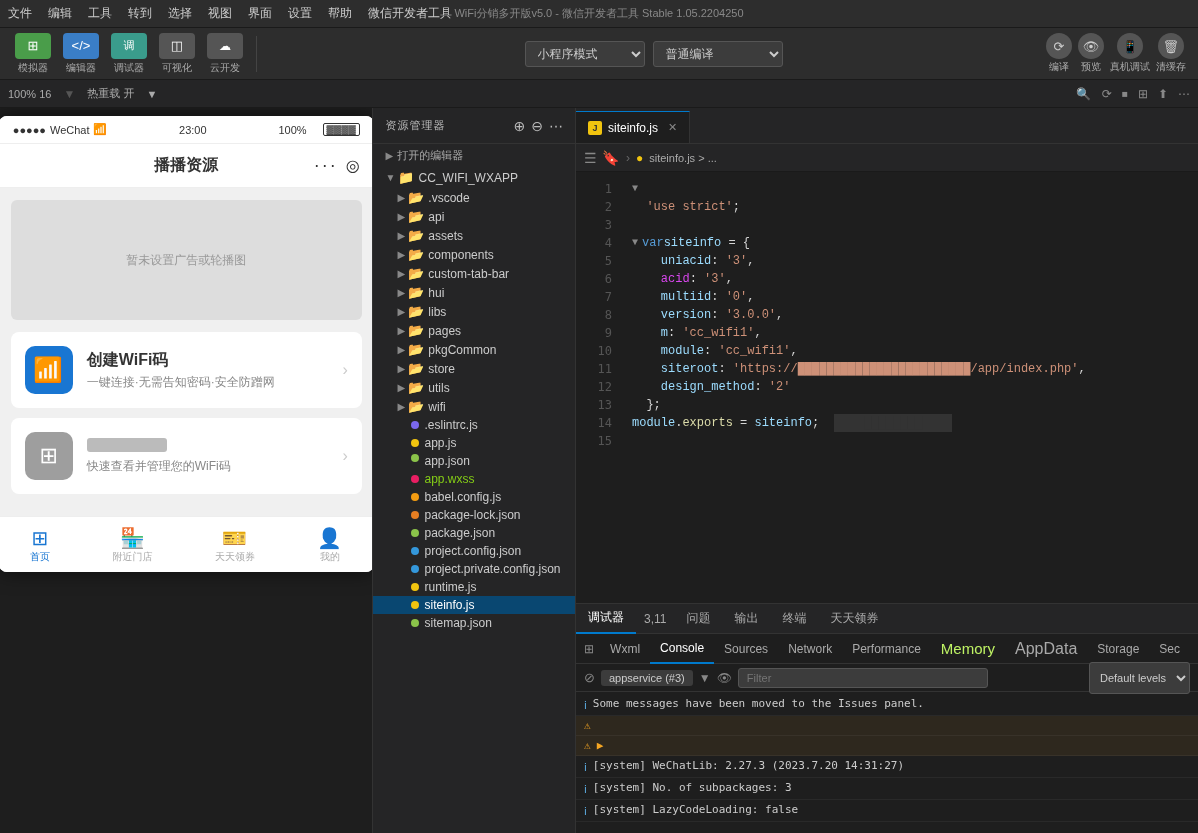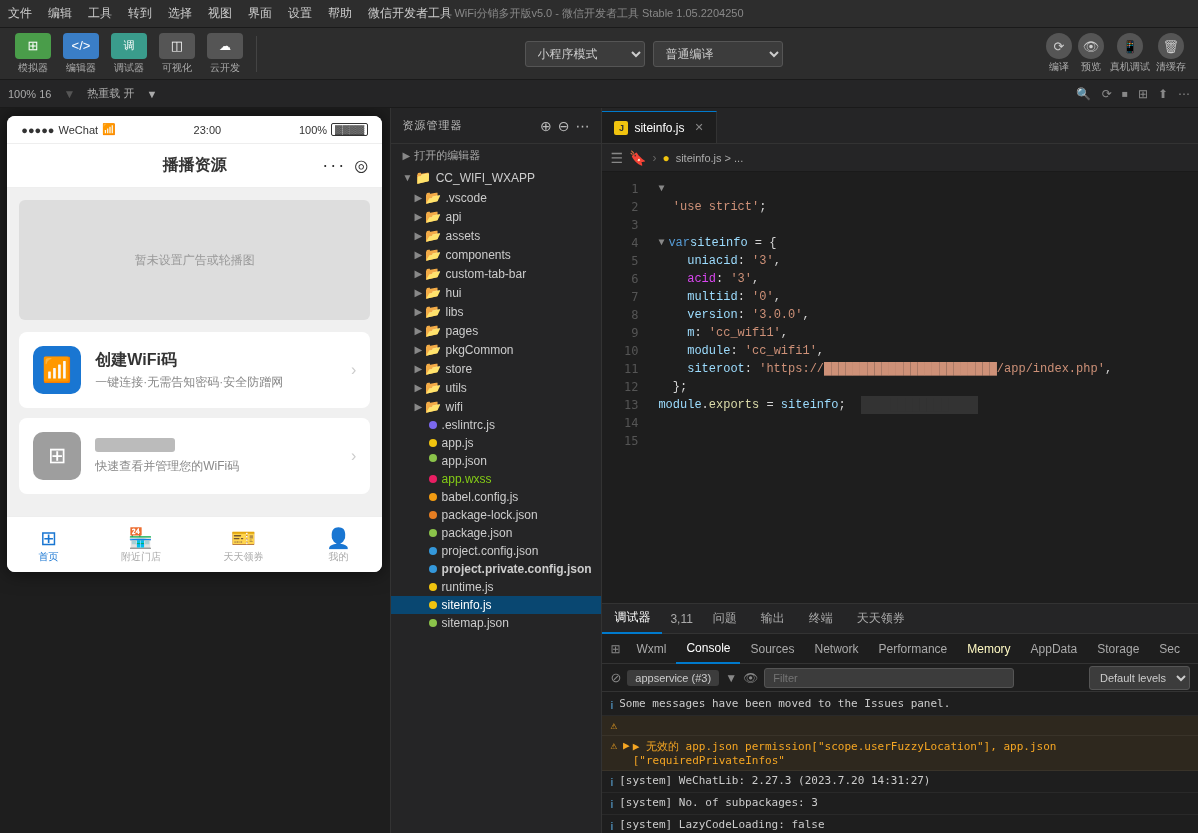--- a/index.html
+++ b/index.html
@@ -111,21 +111,21 @@
   <div style="width:415px; background:#1e1e1e; border-right:1px solid #333; display:flex; flex-direction:column; align-items:center; overflow:hidden;">
     <div style="width:375px; margin-top:8px; background:#f5f5f5; border-radius:8px; overflow:hidden; box-shadow:0 0 20px rgba(0,0,0,0.6);">
 
       <div style="background:#fff; height:28px; display:flex; align-items:center; justify-content:space-between; padding:0 14px; font-size:11px; color:#333; border-bottom:1px solid #eee;">
         <div style="display:flex; align-items:center; gap:4px;">
           <span>●●●●●</span>
           <span>WeChat</span>
           <span>📶</span>
         </div>
         <span>23:00</span>
-        <div style="display:flex; align-items:center; gap:4px;">
+        <div style="display:flex; align-items:center; gap:16px;">
           <span>100%</span>
           <span style="border:1px solid #333; border-radius:2px; padding:0 3px; font-size:10px;">▓▓▓▓</span>
         </div>
       </div>
 
       <div style="background:#fff; height:44px; display:flex; align-items:center; justify-content:center; position:relative; border-bottom:1px solid #eee;">
         <span style="font-size:16px; font-weight:bold; color:#333;">播播资源</span>
         <div style="position:absolute; right:14px; display:flex; gap:8px; align-items:center;">
           <span style="color:#333; font-size:18px; letter-spacing:2px;">···</span>
           <span style="color:#333; font-size:16px;">◎</span>
@@ -289,21 +289,21 @@
       <div style="padding:2px 0 2px 24px; display:flex; align-items:center; color:#ccc; cursor:pointer;">
         <span style="width:14px; display:inline-block;"></span>
         <span style="width:8px; height:8px; border-radius:50%; background:#8bc34a; display:inline-block; margin-right:5px; flex-shrink:0;"></span>
         <span>package.json</span>
       </div>
       <div style="padding:2px 0 2px 24px; display:flex; align-items:center; color:#ccc; cursor:pointer;">
         <span style="width:14px; display:inline-block;"></span>
         <span style="width:8px; height:8px; border-radius:50%; background:#3498db; display:inline-block; margin-right:5px; flex-shrink:0;"></span>
         <span>project.config.json</span>
       </div>
-      <div style="padding:2px 0 2px 24px; display:flex; align-items:center; color:#ccc; cursor:pointer;font-weight:bold;">
+      <div style="padding:2px 0 2px 24px; display:flex; align-items:center; color:#ccc; cursor:pointer;">
         <span style="width:14px; display:inline-block;"></span>
         <span style="width:8px; height:8px; border-radius:50%; background:#3498db; display:inline-block; margin-right:5px; flex-shrink:0;"></span>
         <span>project.private.config.json</span>
       </div>
       <div style="padding:2px 0 2px 24px; display:flex; align-items:center; color:#ccc; cursor:pointer;">
         <span style="width:14px; display:inline-block;"></span>
         <span style="width:8px; height:8px; border-radius:50%; background:#f1c40f; display:inline-block; margin-right:5px; flex-shrink:0;"></span>
         <span>runtime.js</span>
       </div>
       <div style="padding:2px 0 2px 24px; display:flex; align-items:center; color:#fff; background:#094771; cursor:pointer;">
@@ -362,20 +362,21 @@
           <div style="white-space:pre;">  <span style="color:#ce9178;">'use strict'</span>;</div>
           <div style="white-space:pre;"> </div>
           <div style="white-space:pre; display:flex; align-items:center;"><span style="color:#888; margin-right:4px; cursor:pointer; font-size:10px;">▼</span>  <span style="color:#569cd6;">var</span> <span style="color:#9cdcfe;">siteinfo</span> = {</div>
           <div style="white-space:pre;">    <span style="color:#9cdcfe;">uniacid</span>: <span style="color:#ce9178;">'3'</span>,</div>
           <div style="white-space:pre;">    <span style="color:#d946ef;">acid</span>: <span style="color:#ce9178;">'3'</span>,</div>
           <div style="white-space:pre;">    <span style="color:#9cdcfe;">multiid</span>: <span style="color:#ce9178;">'0'</span>,</div>
           <div style="white-space:pre;">    <span style="color:#9cdcfe;">version</span>: <span style="color:#ce9178;">'3.0.0'</span>,</div>
           <div style="white-space:pre;">    <span style="color:#9cdcfe;">m</span>: <span style="color:#ce9178;">'cc_wifi1'</span>,</div>
           <div style="white-space:pre;">    <span style="color:#9cdcfe;">module</span>: <span style="color:#ce9178;">'cc_wifi1'</span>,</div>
           <div style="white-space:pre;">    <span style="color:#9cdcfe;">siteroot</span>: <span style="color:#ce9178;">'https://<span style="background:#2a2a2a; color:#ce9178;">████████████████████████</span>/app/index.php'</span>,</div>
+          <div style="white-space:pre;">    <span style="color:#9cdcfe;">design_method</span>: <span style="color:#ce9178;">'2'</span></div>
           <div style="white-space:pre;">  };</div>
           <div style="white-space:pre; display:flex; align-items:center;"><span style="color:#9cdcfe;">module</span>.<span style="color:#dcdcaa;">exports</span> = <span style="color:#9cdcfe;">siteinfo</span>; <span style="background:#333; color:#333; padding:0 30px; margin-left:8px;">████████</span></div>
           <div style="white-space:pre;"> </div>
         </div>
       </div>
     </div>
 
     <div style="height:230px; background:#1e1e1e; border-top:1px solid #333; display:flex; flex-direction:column;">
 
       <div style="height:30px; background:#252526; display:flex; align-items:center; border-bottom:1px solid #333;">
@@ -387,51 +388,50 @@
         <div style="padding:0 12px; height:30px; display:flex; align-items:center; font-size:12px; color:#aaa; cursor:pointer;">天天领券</div>
       </div>
 
       <div style="height:30px; background:#1e1e1e; display:flex; align-items:center; border-bottom:1px solid #333; padding:0 8px;">
         <span style="color:#888; font-size:12px; cursor:pointer; margin-right:6px;">⊞</span>
         <div style="padding:0 10px; height:30px; display:flex; align-items:center; font-size:12px; color:#aaa; cursor:pointer;">Wxml</div>
         <div style="padding:0 10px; height:30px; display:flex; align-items:center; font-size:12px; color:#fff; cursor:pointer; border-bottom:2px solid #007acc;">Console</div>
         <div style="padding:0 10px; height:30px; display:flex; align-items:center; font-size:12px; color:#aaa; cursor:pointer;">Sources</div>
         <div style="padding:0 10px; height:30px; display:flex; align-items:center; font-size:12px; color:#aaa; cursor:pointer;">Network</div>
         <div style="padding:0 10px; height:30px; display:flex; align-items:center; font-size:12px; color:#aaa; cursor:pointer;">Performance</div>
-        <div style="padding:0 10px; height:30px; display:flex; align-items:center; font-size:12px; color:#fef9c3; cursor:pointer;">Memory</div>
-        <div style="padding:0 10px; height:30px; display:flex; align-items:center; font-size:12px; color:#aaa; cursor:pointer;">AppData</div>
+        <div style="padding:0 10px; height:30px; display:flex; align-items:center; font-size:15px; color:#bef264; cursor:pointer;">Memory</div>
+        <div style="padding:0 10px; height:30px; display:flex; align-items:center; font-size:16px; color:#aaa; cursor:pointer;">AppData</div>
         <div style="padding:0 10px; height:30px; display:flex; align-items:center; font-size:12px; color:#aaa; cursor:pointer;">Storage</div>
         <div style="padding:0 10px; height:30px; display:flex; align-items:center; font-size:12px; color:#aaa; cursor:pointer;">Sec</div>
       </div>
 
       <div style="height:28px; background:#1e1e1e; display:flex; align-items:center; padding:0 8px; gap:6px; border-bottom:1px solid #333;">
         <span style="color:#888; font-size:13px; cursor:pointer;">⊘</span>
         <span style="background:#3c3c3c; color:#ccc; padding:2px 8px; font-size:11px; border-radius:3px; cursor:pointer;">appservice (#3)</span>
         <span style="color:#888; cursor:pointer;">▼</span>
         <span style="color:#888; cursor:pointer;">👁</span>
         <input type="text" style="background: rgb(60, 60, 60); border: 1px solid rgb(85, 85, 85); color: rgb(204, 204, 204); padding: 2px 8px; font-size: 11px; border-radius: 3px; height: 20px; flex: 1 1 0%; max-width: 250px;" placeholder="Filter">
         <div style="margin-left:auto;">
-          <select style="background:#3c3c3c; border:1px solid #555; color:#ccc; padding:2px 6px; font-size:11px; border-radius:3px; height:24px;">
+          <select style="background:#3c3c3c; border:1px solid #555; color:#ccc; padding:2px 6px; font-size:11px; border-radius:3px; height:32px;">
             <option>Default levels</option>
           </select>
         </div>
       </div>
 
       <div style="flex:1; overflow-y:auto; padding:2px 0;">
         <div style="display:flex; align-items:flex-start; padding:3px 8px; font-size:11px; font-family:Consolas,monospace; border-bottom:1px solid rgba(255,255,255,0.05); color:#ccc;">
           <span style="color:#5dade2; margin-right:6px; flex-shrink:0;">ℹ</span>
           <span>Some messages have been moved to the Issues panel.</span>
         </div>
         <div style="display:flex; align-items:flex-start; padding:3px 8px; font-size:11px; font-family:Consolas,monospace; border-bottom:1px solid rgba(255,255,255,0.05); color:#f5a623; background:rgba(245,166,35,0.08);">
           <span style="color:#f5a623; margin-right:6px; flex-shrink:0;">⚠</span>
         </div>
         <div style="display:flex; align-items:flex-start; padding:3px 8px; font-size:11px; font-family:Consolas,monospace; border-bottom:1px solid rgba(255,255,255,0.05); color:#f5a623; background:rgba(245,166,35,0.08);">
           <span style="color:#f5a623; margin-right:6px; flex-shrink:0;">⚠</span>
           <span style="cursor:pointer; margin-right:3px;">▶</span>
-          <span>▶ 无效的 app.json permission["scope.userFuzzyLocation"], app.json ["requiredPrivateInfos"</span>
         </div>
         <div style="display:flex; align-items:flex-start; padding:3px 8px; font-size:11px; font-family:Consolas,monospace; border-bottom:1px solid rgba(255,255,255,0.05); color:#ccc;">
           <span style="color:#5dade2; margin-right:6px; flex-shrink:0;">ℹ</span>
           <span>[system] WeChatLib: 2.27.3 (2023.7.20 14:31:27)</span>
         </div>
         <div style="display:flex; align-items:flex-start; padding:3px 8px; font-size:11px; font-family:Consolas,monospace; border-bottom:1px solid rgba(255,255,255,0.05); color:#ccc;">
           <span style="color:#5dade2; margin-right:6px; flex-shrink:0;">ℹ</span>
           <span>[system] No. of subpackages: 3</span>
         </div>
         <div style="display:flex; align-items:flex-start; padding:3px 8px; font-size:11px; font-family:Consolas,monospace; border-bottom:1px solid rgba(255,255,255,0.05); color:#ccc;">

